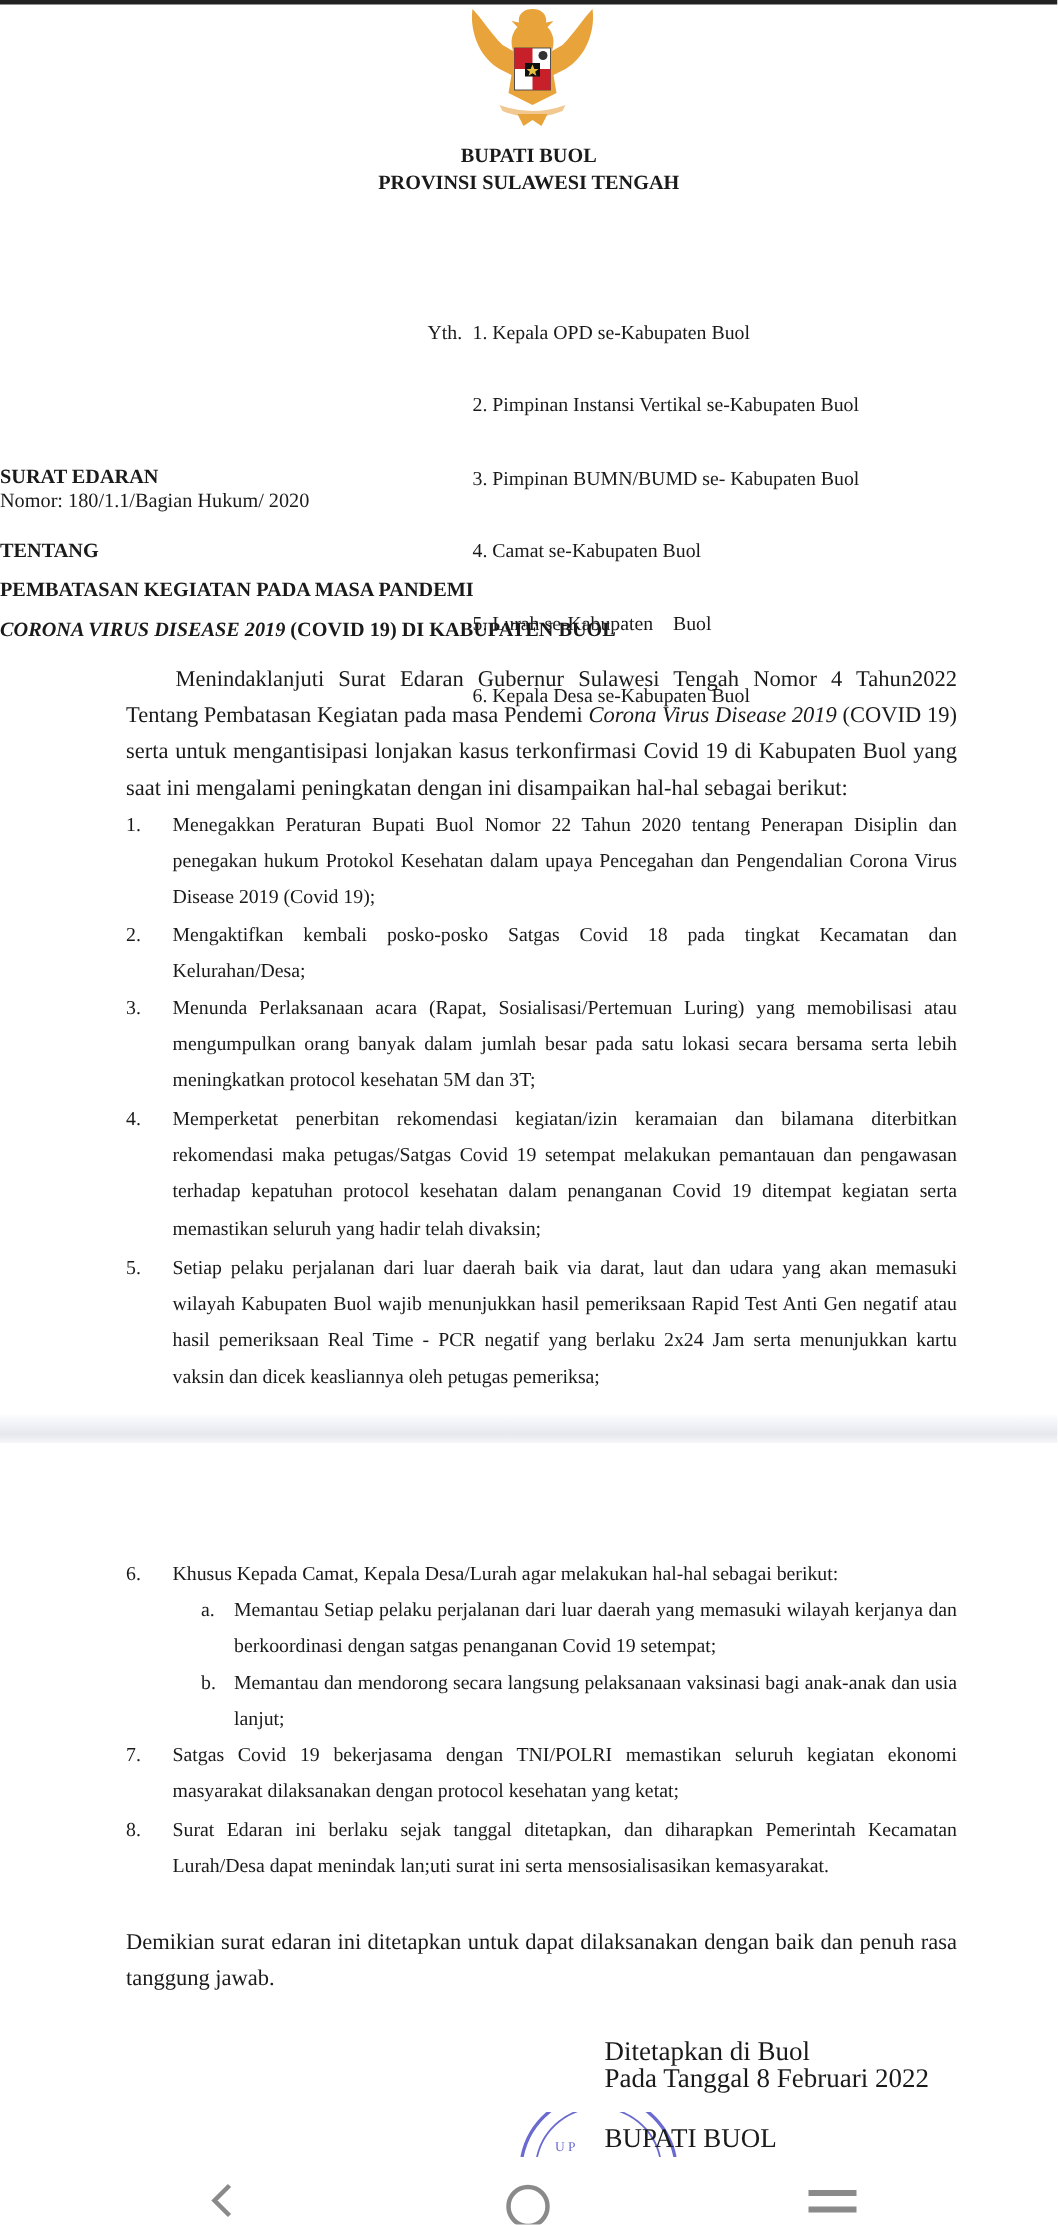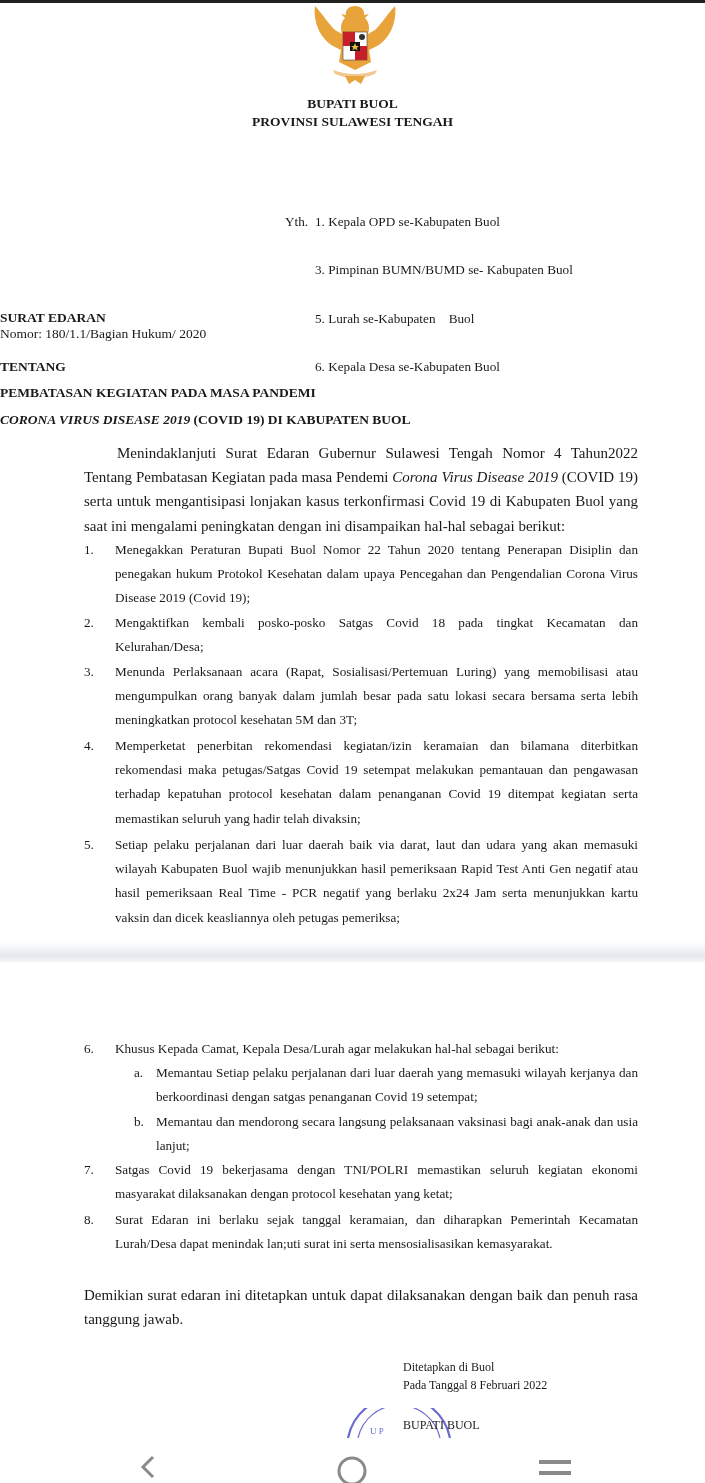--- a/index.html
+++ b/index.html
@@ -19,21 +19,21 @@
     .para { position: absolute; left: 84px; width: 554px; font-size: 15px; line-height: 24.2px; text-align: justify; }
     .para.indent { text-indent: 33px; }
     .item { position: absolute; left: 84px; width: 554px; font-size: 13.2px; line-height: 24.2px; display: flex; }
     .item .num { width: 31px; flex: none; }
     .item .txt { flex: 1; text-align: justify; }
     .sub { position: absolute; left: 134px; width: 504px; font-size: 13.2px; line-height: 24.2px; display: flex; }
     .sub .num { width: 22px; flex: none; }
     .sub .txt { flex: 1; text-align: justify; }
     .band { position: absolute; left: 0; top: 942px; width: 705px; height: 20px;
       background: linear-gradient(to bottom, #ffffff 0%, #eef0f6 45%, #e6e8ee 70%, #f6f6f8 100%); }
-    .sign { position: absolute; left: 403px; font-size: 12px; line-height: 18px; }
+    .sign { position: absolute; left: 403px; font-size: 18px; line-height: 18px; }
     .stamp { position: absolute; left: 344px; top: 1408px; width: 110px; height: 30px; overflow: hidden; }
     .navbar { position: absolute; left: 0; top: 1448px; width: 705px; height: 35px; background: #ffffff; }
     .nav-btn { position: absolute; top: 6px; width: 40px; height: 30px; display: flex; align-items: flex-start; justify-content: center; cursor: pointer; }
   </style>
 </head>
 <body>
 
 <div class="topbar"></div>
 
 <svg class="emblem" viewBox="0 0 100 88">
@@ -51,21 +51,29 @@
 <div class="hdr" style="top:96px;">BUPATI BUOL</div>
 <div class="hdr" style="top:114px;">PROVINSI SULAWESI TENGAH</div>
 
 <div class="addressee">
   <div class="row">
       <span class="yth">Yth.</span>
       <span>1. Kepala OPD se-Kabupaten Buol</span>
     </div>
   <div class="row">
       <span class="yth"></span>
+      <span>2. Pimpinan Instansi Vertikal se-Kabupaten Buol</span>
+    </div>
+  <div class="row">
+      <span class="yth"></span>
       <span>3. Pimpinan BUMN/BUMD se- Kabupaten Buol</span>
+    </div>
+  <div class="row">
+      <span class="yth"></span>
+      <span>4. Camat se-Kabupaten Buol</span>
     </div>
   <div class="row">
       <span class="yth"></span>
       <span style="white-space:pre;">5. Lurah se-Kabupaten    Buol</span>
     </div>
   <div class="row">
       <span class="yth"></span>
       <span>6. Kepala Desa se-Kabupaten Buol</span>
     </div>
 </div>
@@ -113,21 +121,21 @@
     <span class="num">b.</span>
     <span class="txt">Memantau dan mendorong secara langsung pelaksanaan vaksinasi bagi anak-anak dan usia lanjut;</span>
   </div>
 
 <div class="item" style="top:1158px;">
     <span class="num">7.</span>
     <span class="txt">Satgas Covid 19 bekerjasama dengan TNI/POLRI memastikan seluruh kegiatan ekonomi masyarakat dilaksanakan dengan protocol kesehatan yang ketat;</span>
   </div>
 <div class="item" style="top:1208px;">
     <span class="num">8.</span>
-    <span class="txt">Surat Edaran ini berlaku sejak tanggal keramaian, dan diharapkan Pemerintah Kecamatan Lurah/Desa dapat menindak lan;uti surat ini serta mensosialisasikan kemasyarakat.</span>
+    <span class="txt">Surat Edaran ini berlaku sejak tanggal ditetapkan, dan diharapkan Pemerintah Kecamatan Lurah/Desa dapat menindak lan;uti surat ini serta mensosialisasikan kemasyarakat.</span>
   </div>
 
 <div class="para" style="top:1283px;">Demikian surat edaran ini ditetapkan untuk dapat dilaksanakan dengan baik dan penuh rasa tanggung jawab.</div>
 
 <div class="sign" style="top:1358px;">Ditetapkan di Buol</div>
 <div class="sign" style="top:1376px;">Pada Tanggal 8 Februari 2022</div>
 
 <svg class="stamp" viewBox="0 0 110 30">
   <path d="M4 30 A52 52 0 0 1 106 30" fill="none" stroke="#6a6ad0" stroke-width="2.2"></path>
   <path d="M14 30 A42 42 0 0 1 96 30" fill="none" stroke="#6a6ad0" stroke-width="1.2"></path>

